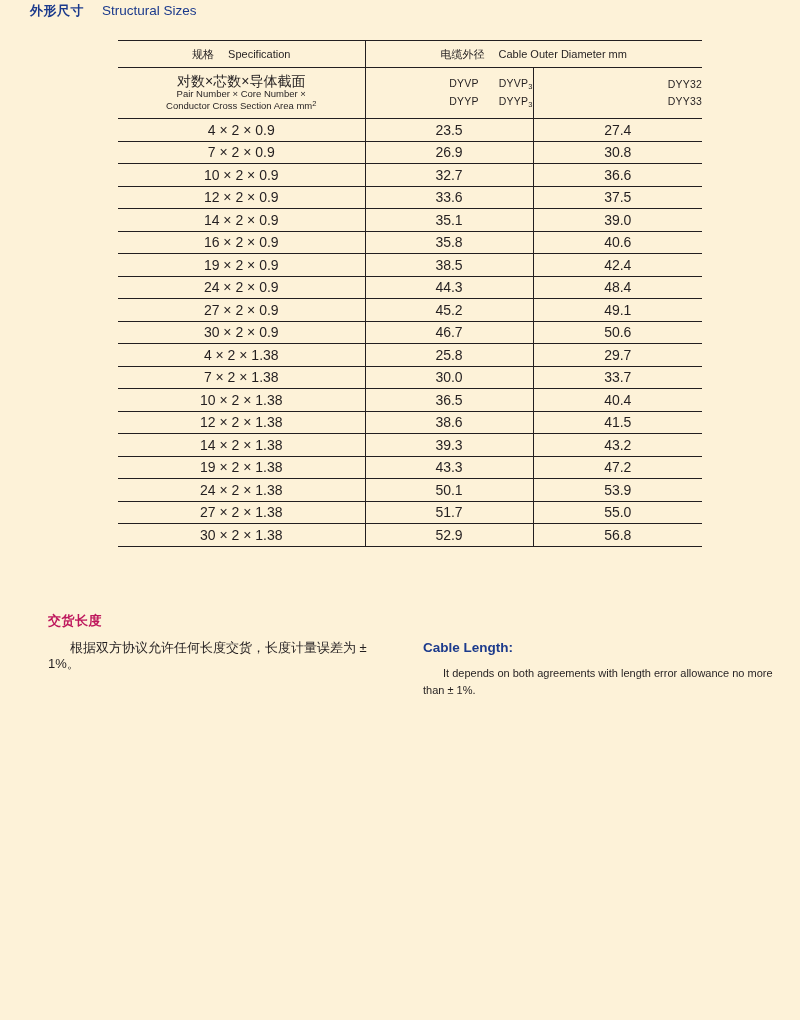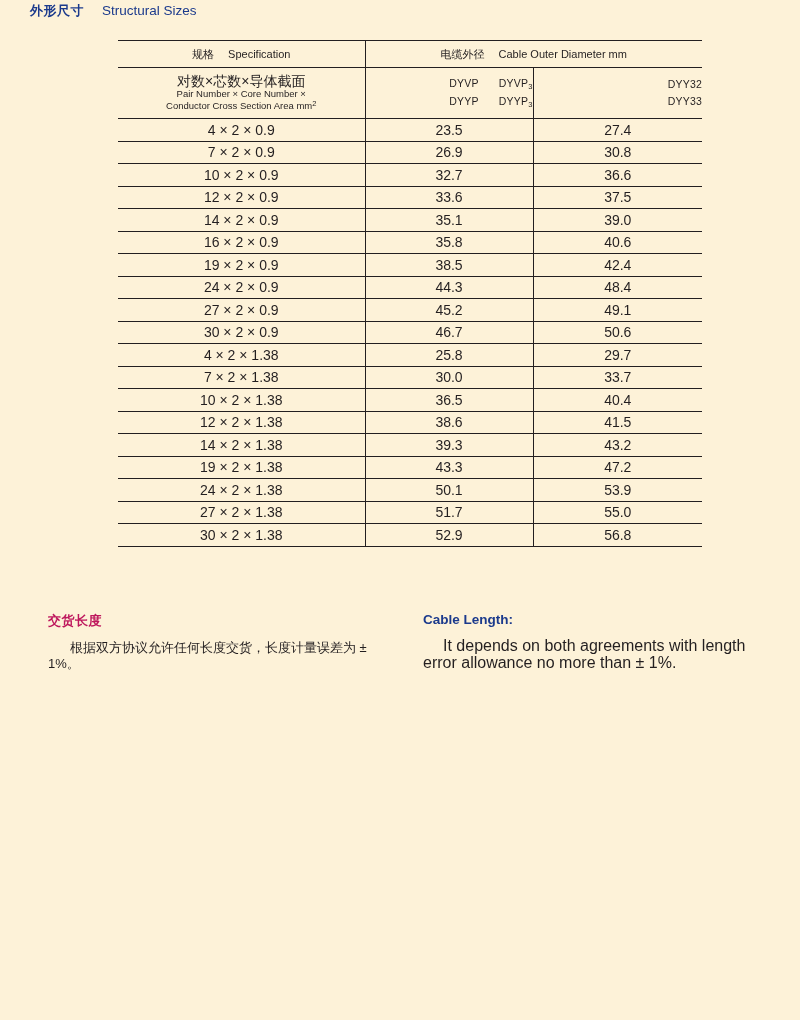--- a/index.html
+++ b/index.html
@@ -110,42 +110,42 @@
     border-bottom: 1.6px solid #231f20;
   }
   tbody td.sep { border-left: 0.8px solid #231f20; }
 
   
   .section {
     position: absolute;
     font-size: 10.5px;
   }
   .sec-cn { top: 612px; left: 48px; width: 350px; }
-  .sec-en { top: 612px; left: 423px; width: 360px; }
+  .sec-en { top: 640px; left: 423px; width: 360px; }
 
   .sec-head-cn {
     font-size: 13px;
     font-weight: bold;
     color: #be185d;
     letter-spacing: 0.5px;
     margin-bottom: 10px;
   }
   .sec-head-en {
     font-size: 13.5px;
     font-weight: bold;
     color: #1b3a8c;
     margin-bottom: 10px;
   }
   .sec-body-cn {
     font-size: 13px;
     line-height: 16px;
     text-indent: 22px;
   }
   .sec-body-en {
-    font-size: 16px;
+    font-size: 11px;
     line-height: 17px;
     text-indent: 20px;
   }
 </style>
 </head>
 <body>
 
 <div class="page">
 
   <div class="title-row">

